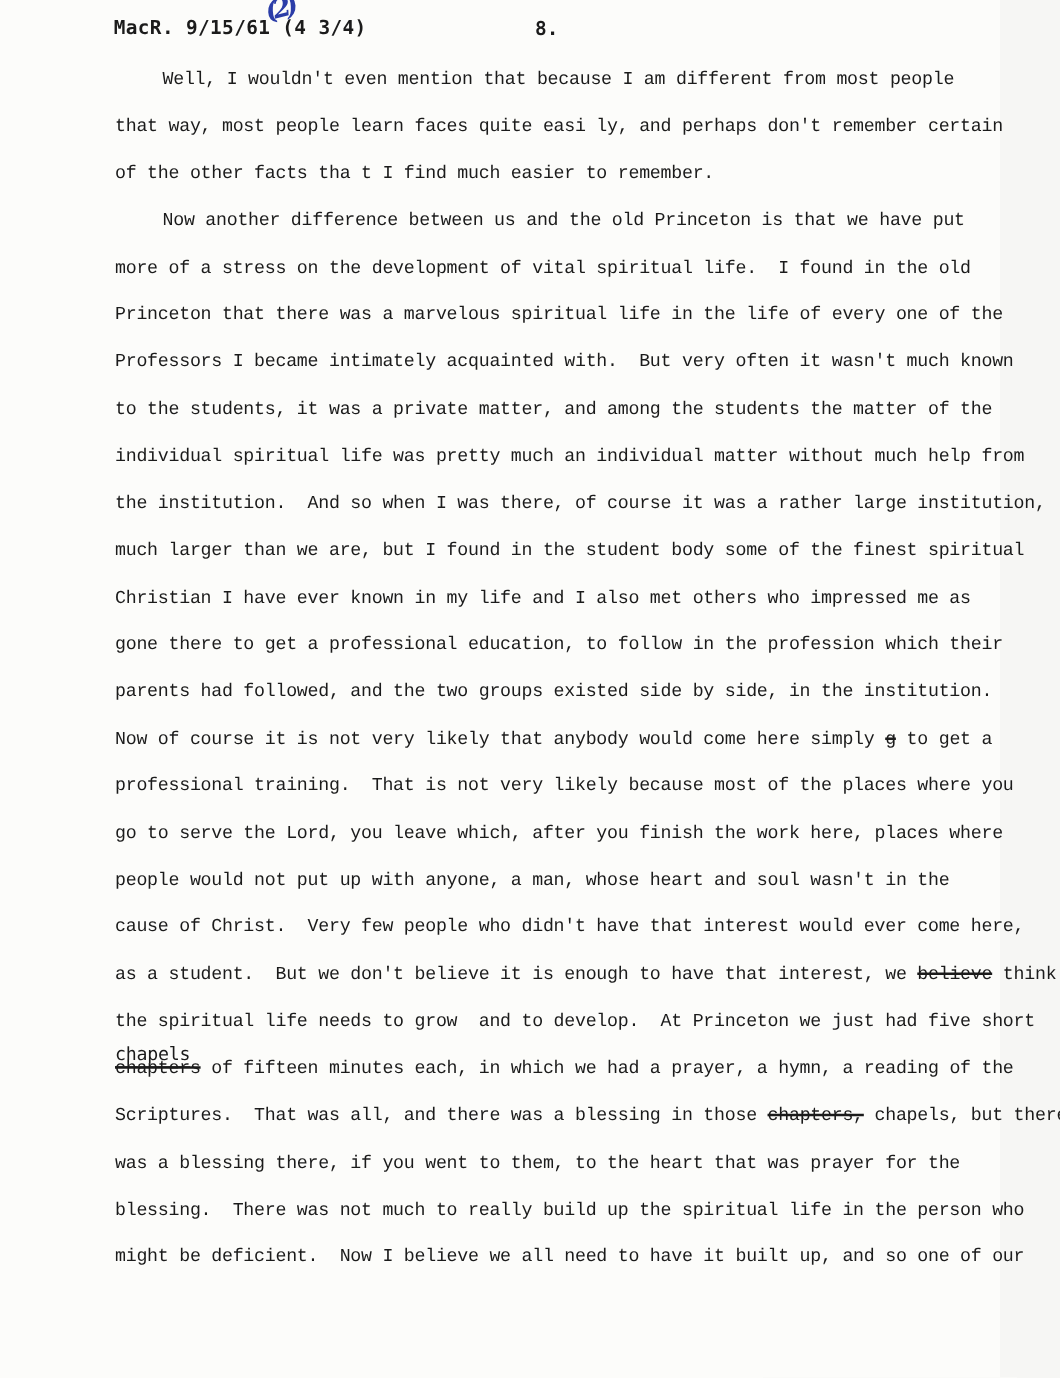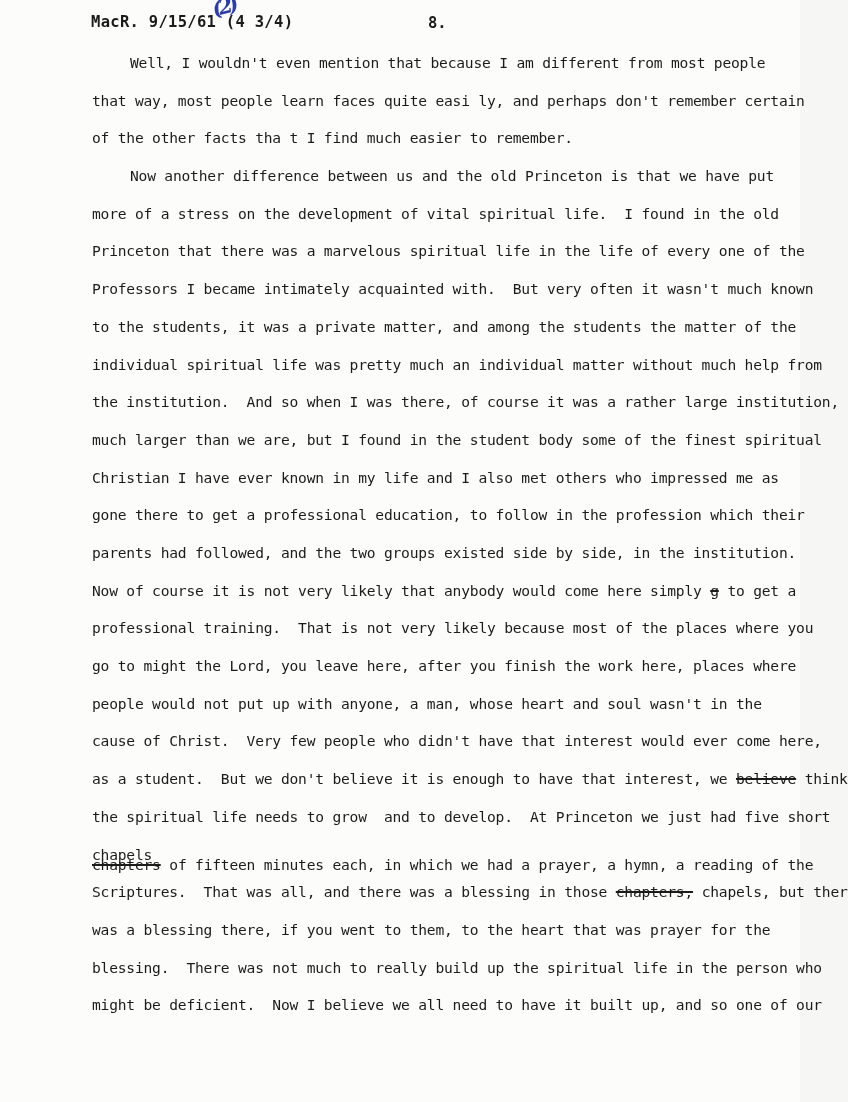--- a/index.html
+++ b/index.html
@@ -33,26 +33,26 @@
   .content{
     position:absolute;left:92px;top:44px;width:752px;
   }
   .line{
     position:relative;
     height:37.7px;line-height:37.7px;
     white-space:pre;
     letter-spacing:-0.2px;
   }
   .line.indent{padding-left:38px;}
-  .seg{white-space:pre;}
+  .seg{white-space:pre;font-family:Liberation Mono, monospace;}
   .strike{
     text-decoration:line-through;
     text-decoration-thickness:1.6px;
   }
-  .insert-wrap{position:relative;display:inline-block;line-height:inherit;margin-top:11px;}
+  .insert-wrap{position:relative;display:inline-block;line-height:inherit;}
   .insert{
     position:absolute;left:0;top:2px;
     line-height:1;
     border-bottom:1.6px solid #1b1b1b;
     padding-bottom:1px;
     white-space:pre;
   }
 </style>
 </head>
 <body>
@@ -71,21 +71,21 @@
       <div class="line"><span class="seg">Professors I became intimately acquainted with.  But very often it wasn't much known</span></div>
       <div class="line"><span class="seg">to the students, it was a private matter, and among the students the matter of the</span></div>
       <div class="line"><span class="seg">individual spiritual life was pretty much an individual matter without much help from</span></div>
       <div class="line"><span class="seg">the institution.  And so when I was there, of course it was a rather large institution,</span></div>
       <div class="line"><span class="seg">much larger than we are, but I found in the student body some of the finest spiritual</span></div>
       <div class="line"><span class="seg">Christian I have ever known in my life and I also met others who impressed me as</span></div>
       <div class="line"><span class="seg">gone there to get a professional education, to follow in the profession which their</span></div>
       <div class="line"><span class="seg">parents had followed, and the two groups existed side by side, in the institution.</span></div>
       <div class="line"><span class="seg">Now of course it is not very likely that anybody would come here simply </span><span class="seg strike">g</span><span class="seg"> to get a</span></div>
       <div class="line"><span class="seg">professional training.  That is not very likely because most of the places where you</span></div>
-      <div class="line"><span class="seg">go to might the Lord, you leave here, after you finish the work here, places where</span></div>
+      <div class="line"><span class="seg">go to serve the Lord, you leave which, after you finish the work here, places where</span></div>
       <div class="line"><span class="seg">people would not put up with anyone, a man, whose heart and soul wasn't in the</span></div>
       <div class="line"><span class="seg">cause of Christ.  Very few people who didn't have that interest would ever come here,</span></div>
       <div class="line"><span class="seg">as a student.  But we don't believe it is enough to have that interest, we </span><span class="seg strike">believe</span><span class="seg"> think</span></div>
       <div class="line"><span class="seg">the spiritual life needs to grow  and to develop.  At Princeton we just had five short</span></div>
       <div class="line"><span class="insert-wrap"><span class="insert">chapels</span><span class="seg strike">chapters</span></span><span class="seg"> of fifteen minutes each, in which we had a prayer, a hymn, a reading of the</span></div>
       <div class="line"><span class="seg">Scriptures.  That was all, and there was a blessing in those </span><span class="seg strike">chapters,</span><span class="seg"> chapels, but there</span></div>
       <div class="line"><span class="seg">was a blessing there, if you went to them, to the heart that was prayer for the</span></div>
       <div class="line"><span class="seg">blessing.  There was not much to really build up the spiritual life in the person who</span></div>
       <div class="line"><span class="seg">might be deficient.  Now I believe we all need to have it built up, and so one of our</span></div>
     </div>

